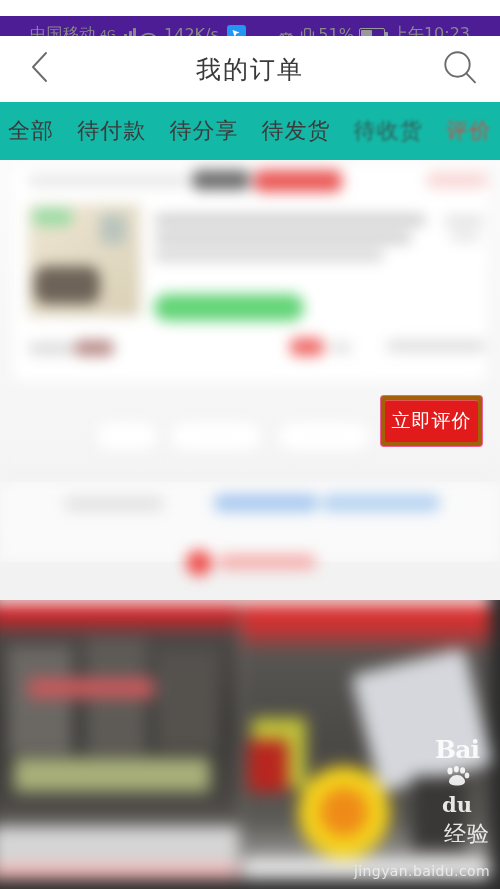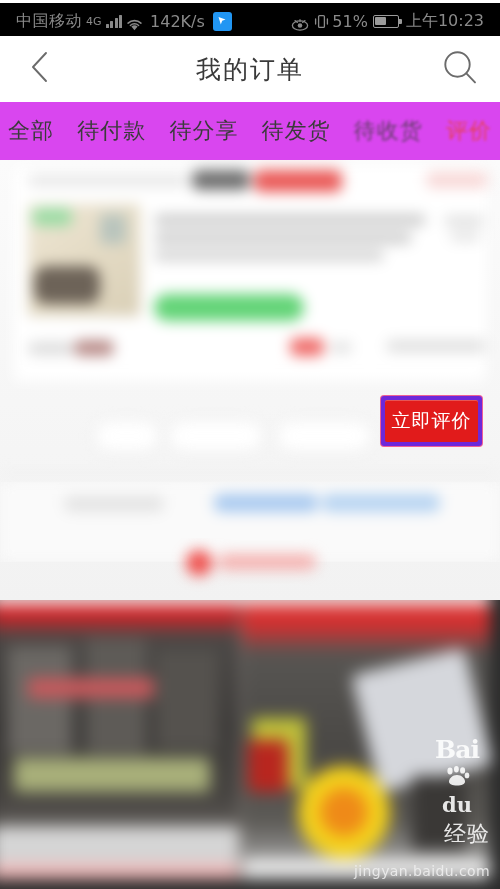--- a/index.html
+++ b/index.html
@@ -6,23 +6,23 @@
   html, body {
     width:500px; height:889px;
     background:#f2f2f2;
     font-family:"DejaVu Sans", "Liberation Sans", sans-serif;
     overflow:hidden;
   }
   .phone { position:relative; width:500px; height:889px; background:#ffffff; overflow:hidden; }
 
   
   .statusbar{
-    position:absolute; top:3px; left:0; width:500px; height:36px;
-    background:#000000; display:flex; align-items:center;
-    padding:0 16px; font-size:17px; color:#7d7d7d;
+    position:absolute; top:16px; left:0; width:500px; height:36px;
+    background:#4c1d95; display:flex; align-items:center;
+    padding:0 30px; font-size:17px; color:#7d7d7d;
   }
   .sb-left{ display:flex; align-items:center; gap:4px; }
   .sb-right{ margin-left:auto; display:flex; align-items:center; gap:5px; }
   .carrier{ font-size:16px; color:#8a8a8a; letter-spacing:.5px; }
   .net-type{ font-size:11px; color:#8a8a8a; align-self:flex-start; margin-top:4px; }
   .bars{ display:flex; align-items:flex-end; gap:1.5px; height:13px; }
   .bars i{ display:block; width:3px; background:#8a8a8a; border-radius:.5px; }
   .bars i:nth-child(1){height:4px;} .bars i:nth-child(2){height:7px;}
   .bars i:nth-child(3){height:10px;} .bars i:nth-child(4){height:13px;}
   .wifi{ width:17px; height:13px; position:relative; }
@@ -53,21 +53,21 @@
   .back-btn{ width:44px; height:44px; display:flex; align-items:center; justify-content:center; cursor:pointer; }
   .nav-title{
     position:absolute; left:0; right:0; text-align:center;
     font-size:25px; color:#3a3a3a; letter-spacing:2px; pointer-events:none;
   }
   .search-btn{ margin-left:auto; width:44px; height:44px; display:flex; align-items:center; justify-content:center; cursor:pointer; z-index:2;}
 
   
   .tabs{
     position:absolute; top:102px; left:0; width:500px; height:58px;
-    background:#d946ef; display:flex; align-items:center;
+    background:#14b8a6; display:flex; align-items:center;
     padding:0 4px; justify-content:space-between;
   }
   .tab{
     font-size:22px; color:#3b3b3b; letter-spacing:1px;
     padding:0 4px; white-space:nowrap; cursor:pointer;
   }
   .tab.faded{ filter:blur(1.4px); opacity:.72; }
   .tab.active{ color:#e8403a; filter:blur(1.7px); opacity:.82; }
 
   
@@ -91,21 +91,21 @@
   
   .actionrow{ position:absolute; left:0; top:210px; width:500px; height:90px; }
   .pillbtn{
     position:absolute; height:32px; border:1px solid #dcdcdc;
     border-radius:17px; background:#fff;
   }
 
   
   .review-wrap{
     position:absolute; left:381px; top:396px; width:101px; height:50px;
-    background:#6d28d9; padding:4px; border-radius:3px;
+    background:#a16207; padding:4px; border-radius:3px;
     box-shadow:0 0 0 1px #ef5f96;
   }
   .review-btn{
     width:100%; height:100%; background:#e11b1b; border-radius:2px;
     display:flex; align-items:center; justify-content:center;
     color:#ffffff; font-size:19px; letter-spacing:1px; cursor:pointer;
     box-shadow:inset 0 1px 0 rgba(255,255,255,.25);
   }
 
   

